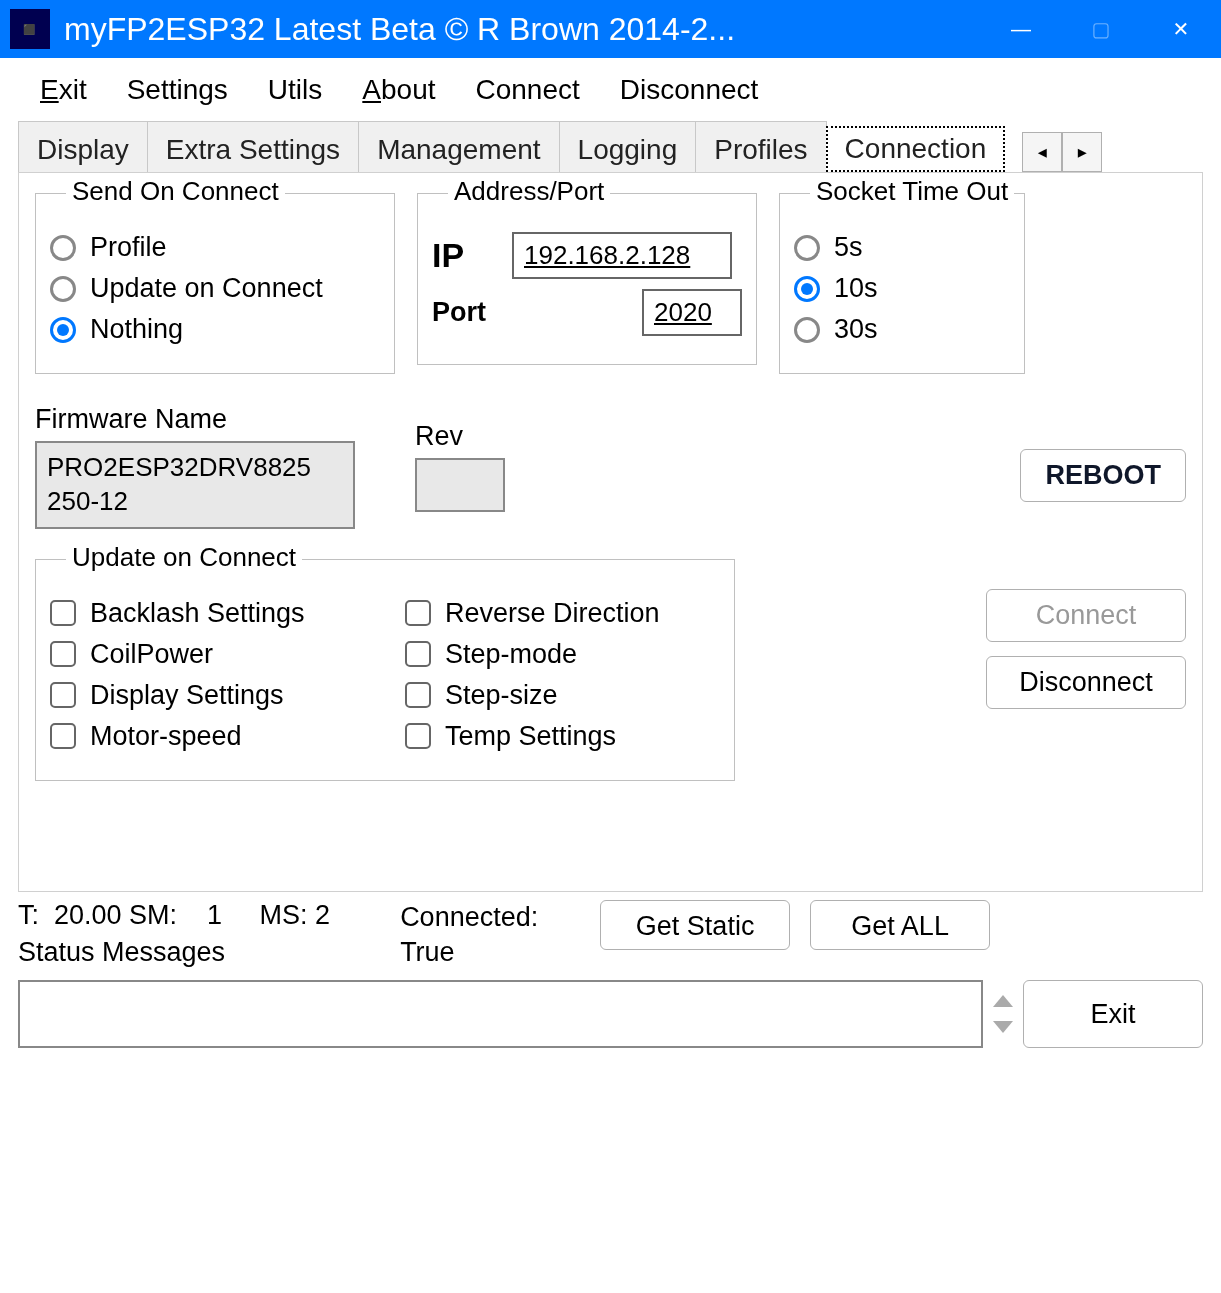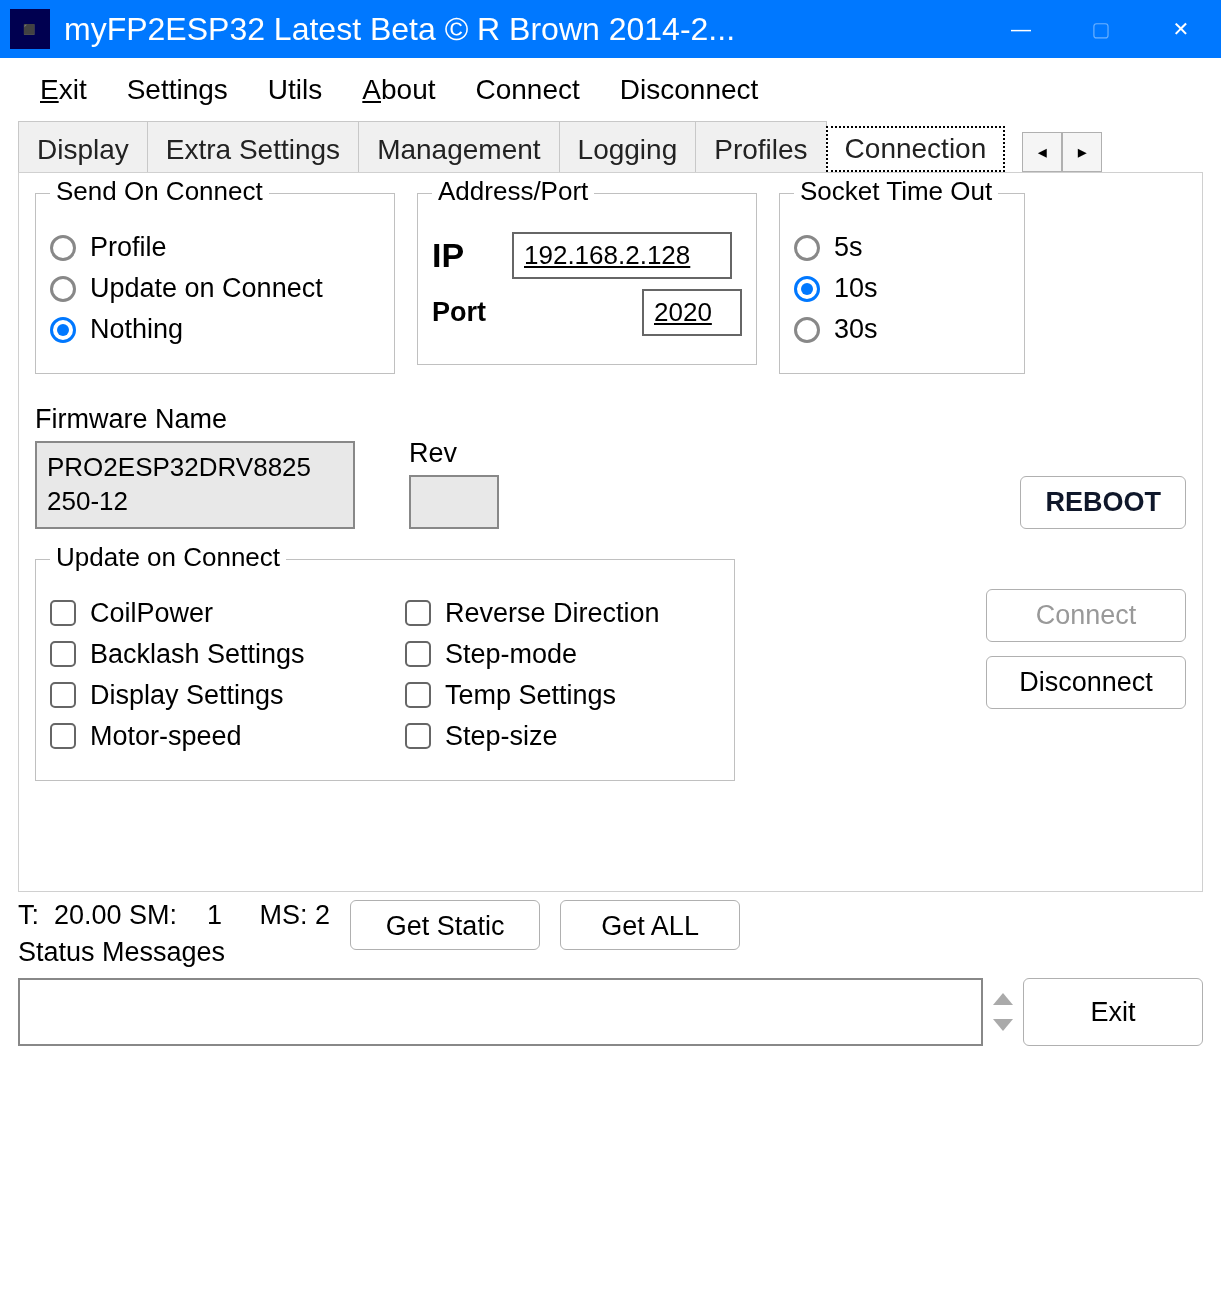--- a/index.html
+++ b/index.html
@@ -85,21 +85,21 @@
     position:relative;
   }
   .fieldset {
     border: 1px solid #c0c0c0;
     position: relative;
     padding: 28px 14px 18px 14px;
   }
   .fieldset .legend {
     position:absolute;
     top:-18px;
-    left:14px;
+    left:30px;
     background:#fff;
     padding:0 6px;
     font-size:26px;
   }
   .row1 {
     display:flex;
     gap: 22px;
     align-items:flex-start;
   }
   .radio-item, .check-item {
@@ -257,46 +257,46 @@
           <div class="radio-dot checked"></div>
           <span>10s</span>
         </div>
         <div class="radio-item">
           <div class="radio-dot"></div>
           <span>30s</span>
         </div>
       </div>
     </div>
 
-    <div style="display:flex;gap:14px;margin-top:30px;align-items:flex-end">
+    <div style="display:flex;gap:20px;margin-top:30px;align-items:center">
       <div style="width:360px">
         <div style="font-size:27px;margin-bottom:6px">Firmware Name</div>
         <div class="readonly-input" style="width:320px;line-height:1.3">PRO2ESP32DRV8825<br>250-12</div>
       </div>
       <div>
         <div style="font-size:27px;margin-bottom:6px">Rev</div>
         <div class="readonly-input" style="width:90px;height:54px"></div>
       </div>
       <div style="margin-left:auto;margin-top:18px">
         <button class="btn danger">REBOOT</button>
       </div>
     </div>
 
     <div style="display:flex;gap:30px;margin-top:30px;align-items:flex-start">
       <div class="fieldset" style="width:700px">
         <div class="legend">Update on Connect</div>
         <div style="display:flex;gap:40px">
           <div style="flex:1">
             <div class="check-item">
                 <div class="check-box"></div>
+                <span>Backlash Settings</span>
+              </div>
+            <div class="check-item">
+                <div class="check-box"></div>
                 <span>CoilPower</span>
-              </div>
-            <div class="check-item">
-                <div class="check-box"></div>
-                <span>Backlash Settings</span>
               </div>
             <div class="check-item">
                 <div class="check-box"></div>
                 <span>Display Settings</span>
               </div>
             <div class="check-item">
                 <div class="check-box"></div>
                 <span>Motor-speed</span>
               </div>
           </div>
@@ -304,44 +304,45 @@
             <div class="check-item">
                 <div class="check-box"></div>
                 <span>Reverse Direction</span>
               </div>
             <div class="check-item">
                 <div class="check-box"></div>
                 <span>Step-mode</span>
               </div>
             <div class="check-item">
                 <div class="check-box"></div>
+                <span>Step-size</span>
+              </div>
+            <div class="check-item">
+                <div class="check-box"></div>
                 <span>Temp Settings</span>
-              </div>
-            <div class="check-item">
-                <div class="check-box"></div>
-                <span>Step-size</span>
               </div>
           </div>
         </div>
       </div>
       <div style="margin-left:auto;display:flex;flex-direction:column;gap:14px;margin-top:30px">
         <button class="btn disabled" style="width:200px">Connect</button>
         <button class="btn" style="width:200px">Disconnect</button>
       </div>
     </div>
 
   </div>
 </div>
 
 <div class="statusbar">
   <div class="status-top">
     <div>
       <div class="status-info">T:  20.00 SM:    1     MS: 2</div>
       <div style="margin-top:6px">Status Messages</div>
     </div>
+    <div class="status-conn" style="width:180px;line-height:1.3">Connected:<br>True</div>
     <button class="btn" style="width:190px;height:50px">Get Static</button>
     <button class="btn" style="width:180px;height:50px">Get ALL</button>
   </div>
   <div style="display:flex;gap:10px;align-items:stretch;margin-top:10px">
     <div class="msgbox"></div>
     <div class="spin-btns">
       <div class="sp up"></div>
       <div style="height:10px"></div>
       <div class="sp down"></div>
     </div>

